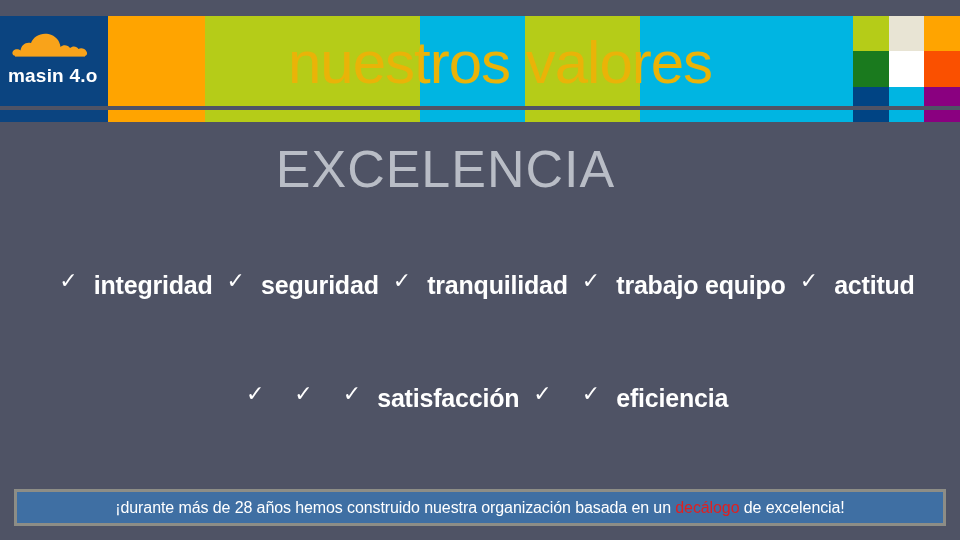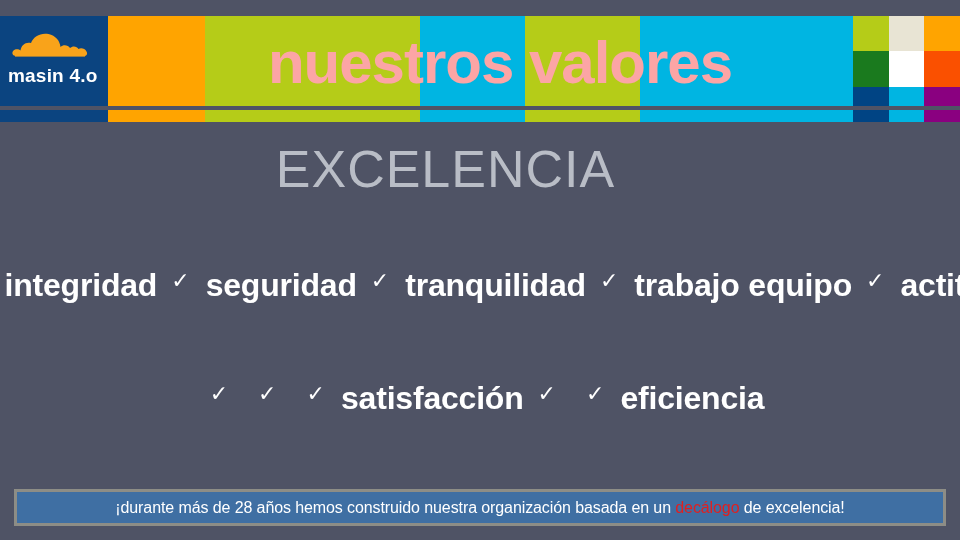--- a/index.html
+++ b/index.html
@@ -62,23 +62,23 @@
     white-space: nowrap;
   }
   #header-title {
     position: absolute;
     left: 0;
     top: 0;
     width: 960px;
     height: 106px;
     line-height: 94px;
     text-align: center;
-    color: #fca5a5;
+    color: #eab308;
     font-size: 60px;
-    font-weight: 700;
+    font-weight: 400;
     letter-spacing: -1px;
     white-space: nowrap;
     padding-left: 40px;
     box-sizing: border-box;
   }
   #color-grid {
     position: absolute;
     left: 853px;
     top: 0;
     width: 107px;
@@ -134,21 +134,21 @@
     color: #ffffff;
     font-size: 22px;
     line-height: 22px;
     font-weight: 400;
     margin-right: 16px;
     margin-left: 14px;
   }
   .value-label {
     display: inline-block;
     color: #ffffff;
-    font-size: 32px;
+    font-size: 25px;
     font-weight: 700;
     line-height: 30px;
     letter-spacing: -0.2px;
     margin-top: 8px;
   }
 
   
   #footer-banner {
     position: absolute;
     left: 14px;

